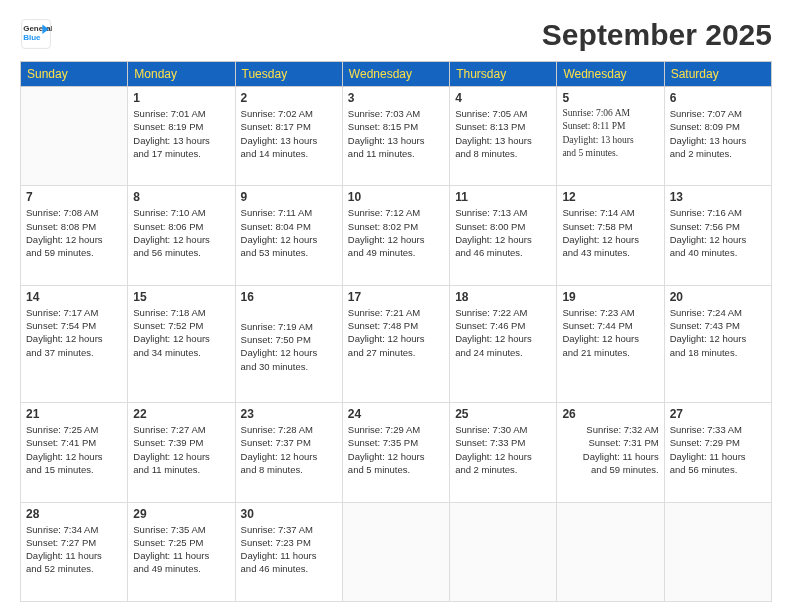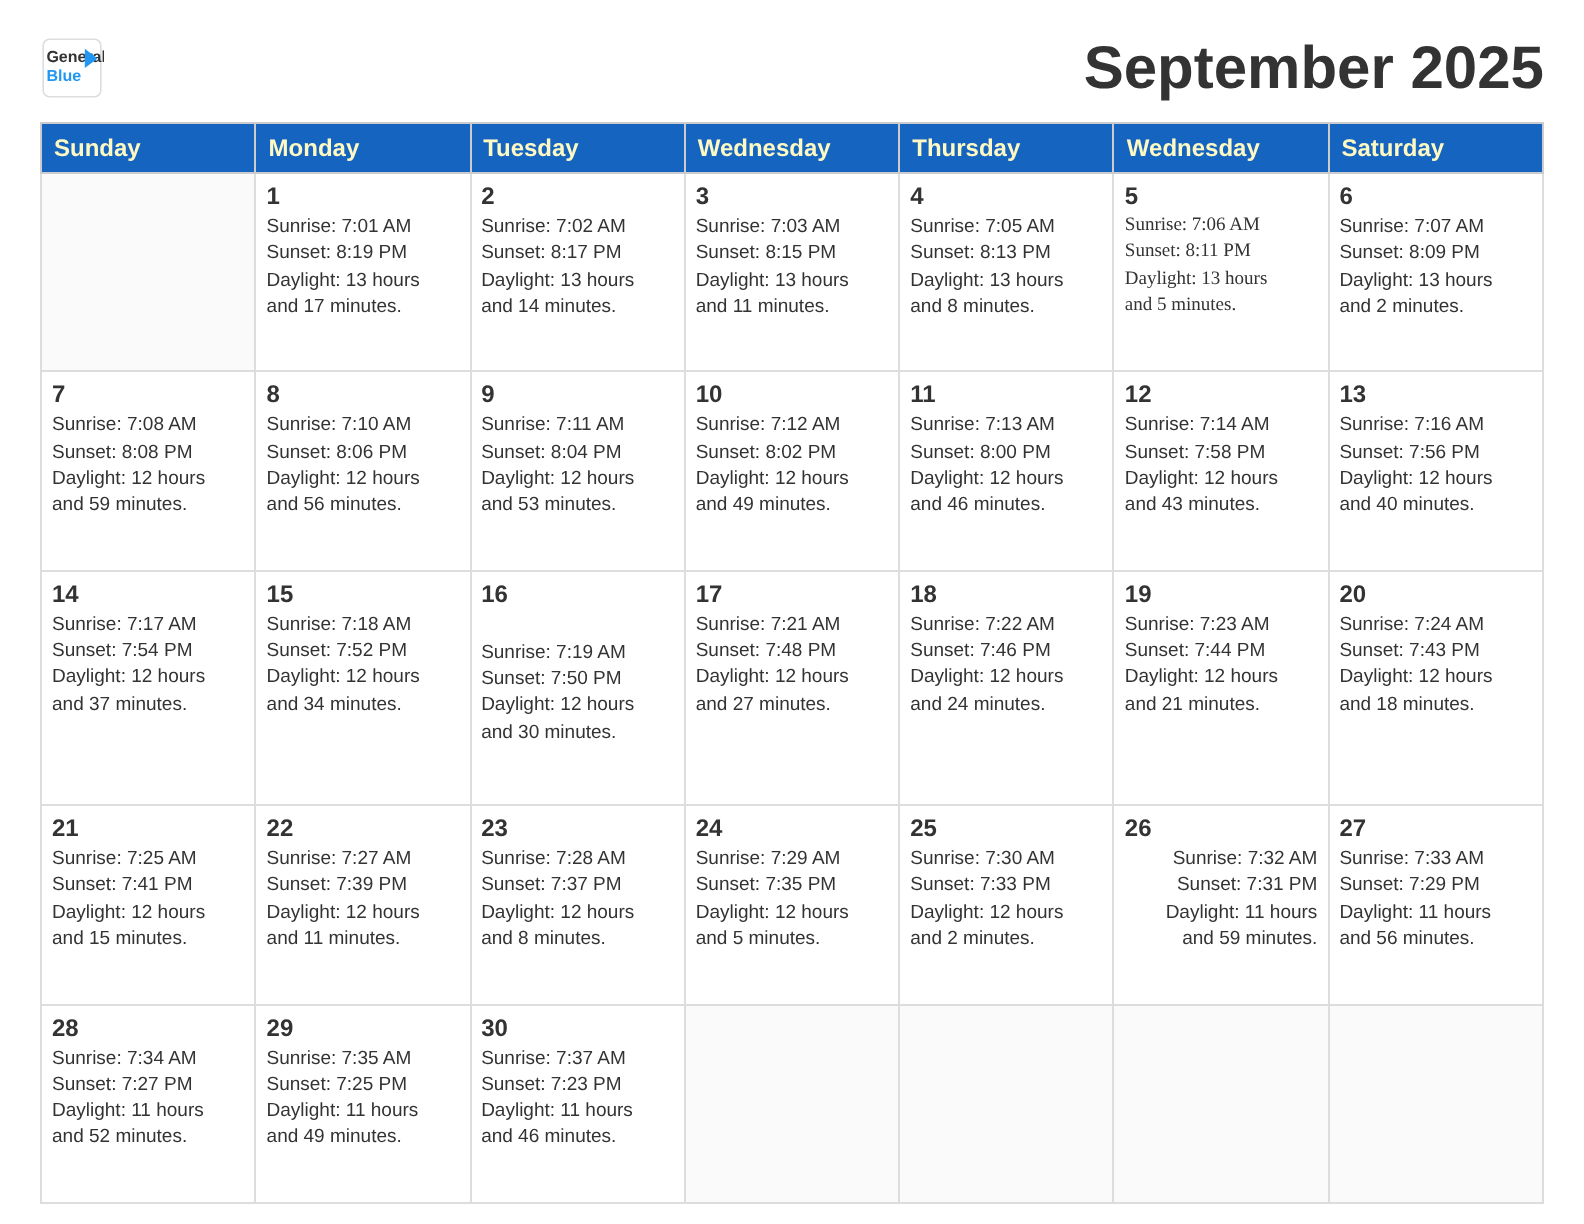--- a/index.html
+++ b/index.html
@@ -49,23 +49,23 @@
     }
     .calendar {
       width: 100%;
       border-collapse: collapse;
       flex: 1;
     }
     .calendar thead tr {
       background-color: #1565C0;
     }
     .calendar thead th {
-      color: #fef9c3;
+      color: #fde047;
       font-size: 12px;
-      font-weight: bold;
+      font-weight: normal;
       padding: 5px 6px;
       text-align: left;
       border: 1px solid #ccc;
     }
     .calendar tbody tr {
       border-bottom: 1px solid #ccc;
     }
     .calendar tbody td {
       vertical-align: top;
       padding: 4px 5px;

